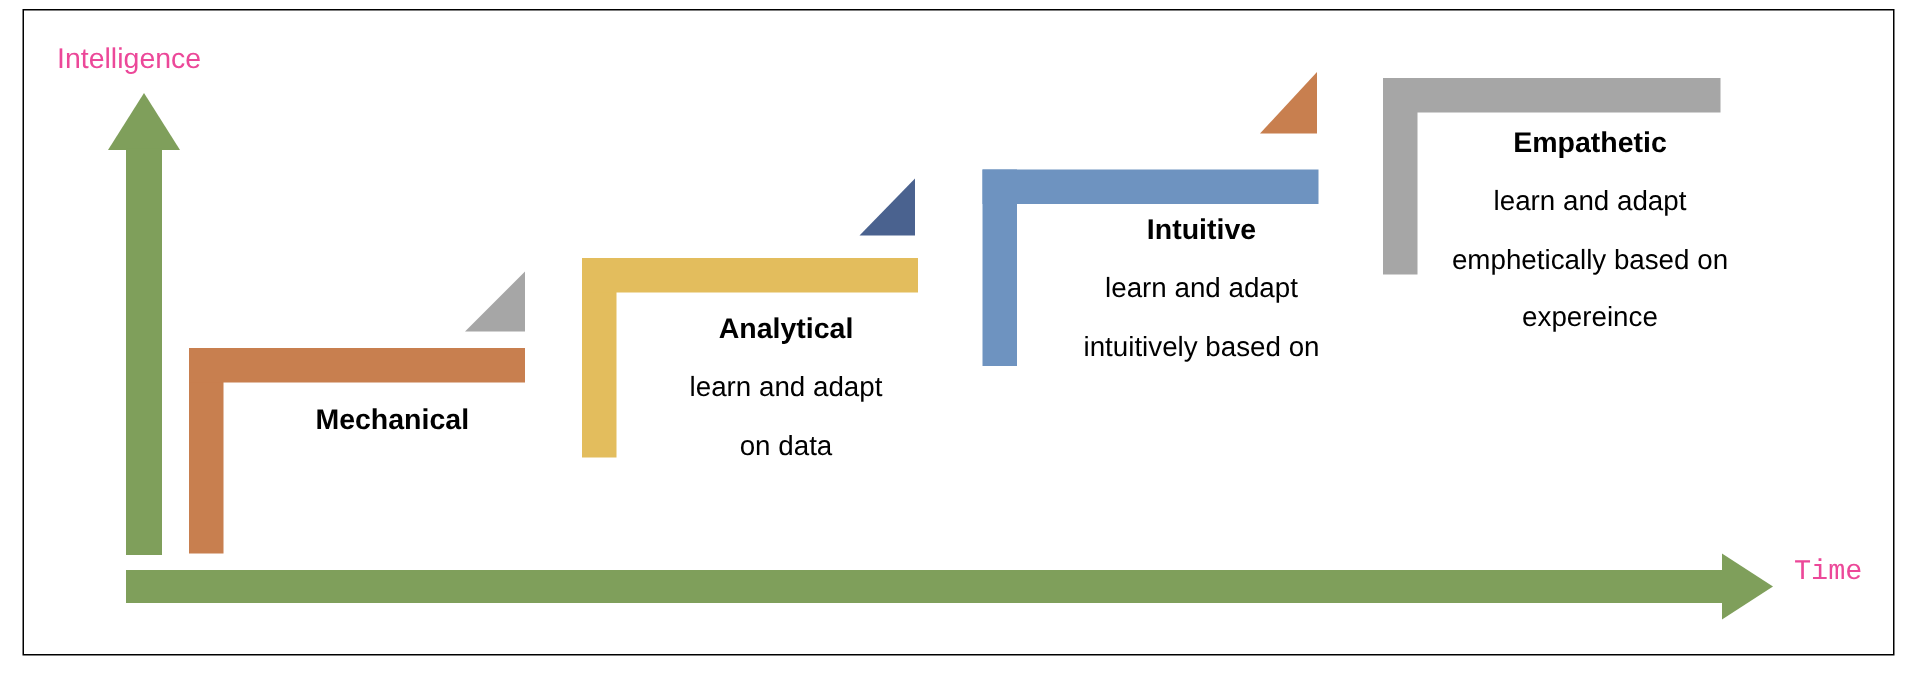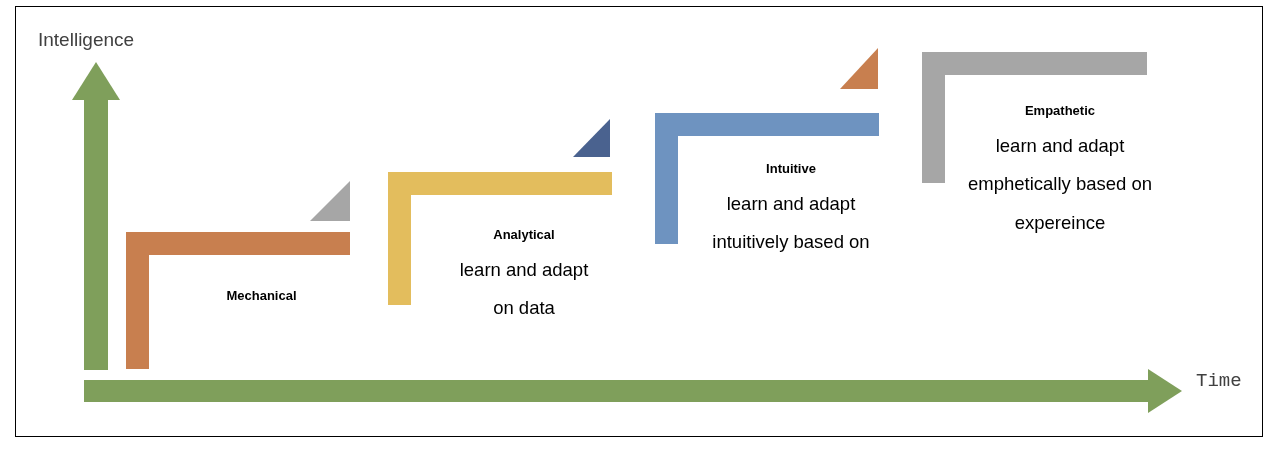--- a/index.html
+++ b/index.html
@@ -26,21 +26,21 @@
     top: 6px;
     width: 1248px;
     height: 431px;
     border: 1.6px solid #000000;
     box-sizing: border-box;
   }
   
   .axis-label {
     position: absolute;
     font-size: 19px;
-    color: #404040;
+    color: #ec4899;
     white-space: nowrap;
     line-height: 1;
   }
   #label-intelligence { left: 38px; top: 30px; }
   #label-time { left: 1196px; top: 372px; font-family: Liberation Mono, monospace; }
 
   
   .arrow-shaft-v {
     position: absolute;
     background: #7f9f5b;
@@ -83,22 +83,21 @@
   .step-text {
     position: absolute;
     text-align: center;
     color: #000000;
     font-size: 18.5px;
     line-height: 1.22;
   }
   .step-text .title {
     display: block;
     font-weight: bold;
-    font-size: 13px;
-    margin-top: 19px;
+    font-size: 19px;
   }
   .step-text .desc {
     display: block;
     font-weight: normal;
     margin-top: 16px;
   }
 </style>
 </head>
 <body>
 
@@ -134,21 +133,21 @@
     <span class="title">Analytical</span>
     <span class="desc">learn and adapt</span>
     <span class="desc">on data</span>
   </div>
 
   <div class="tri" style="left:840px; top:48px; border-left:38px solid transparent; border-bottom:41px solid #c87f4f;"></div>
 
   <div class="step-vert" style="left:655px; top:113px; width:23px; height:131px; background:#6e93c0;"></div>
   <div class="step-horz" style="left:655px; top:113px; width:224px; height:23px; background:#6e93c0;"></div>
 
-  <div class="step-text" style="left:678px; top:142px; width:226px;">
+  <div class="step-text" style="left:678px; top:142px; width:226px;padding-left:10px;">
     <span class="title">Intuitive</span>
     <span class="desc">learn and adapt</span>
     <span class="desc">intuitively based on</span>
   </div>
 
   <div class="step-vert" style="left:922px; top:52px; width:23px; height:131px; background:#a6a6a6;"></div>
   <div class="step-horz" style="left:922px; top:52px; width:225px; height:23px; background:#a6a6a6;"></div>
 
   <div class="step-text" style="left:945px; top:84px; width:230px;">
     <span class="title">Empathetic</span>

